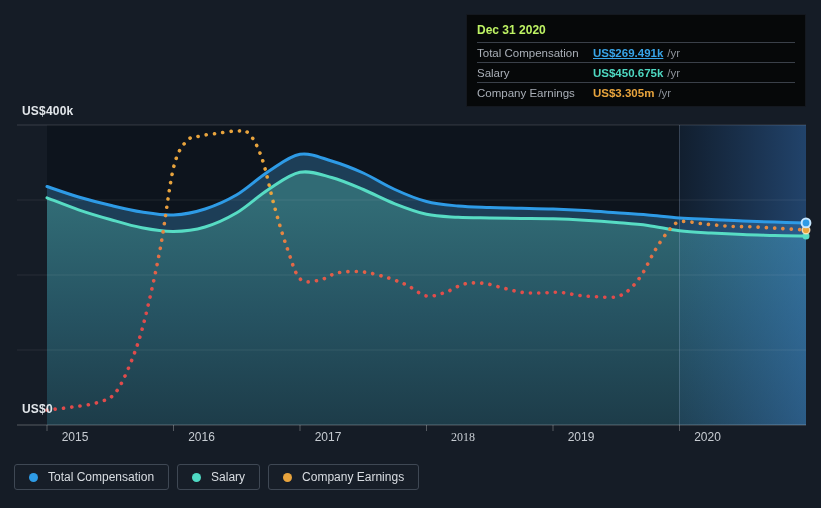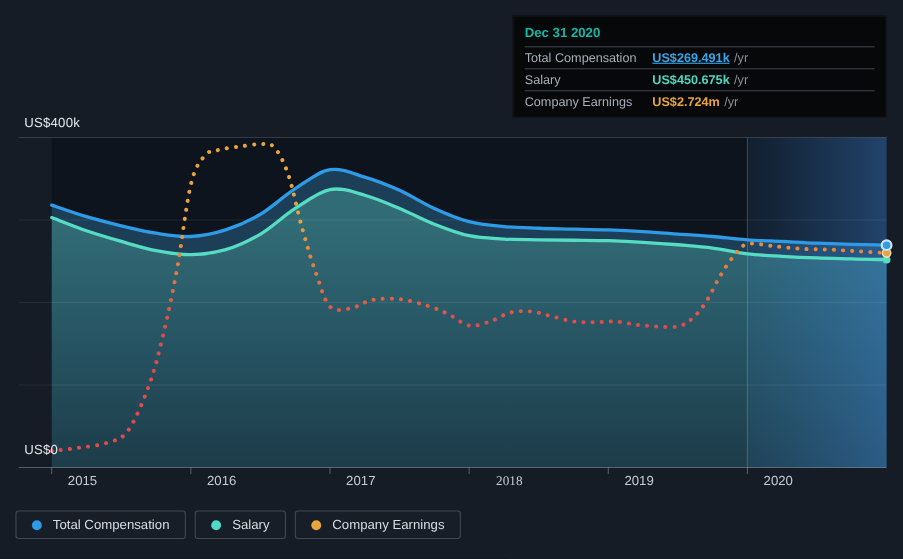--- a/index.html
+++ b/index.html
@@ -4,37 +4,37 @@
 <style>
   html,body{margin:0;padding:0;}
   body{
     width:821px;height:508px;overflow:hidden;position:relative;
     background:#151c26;
     font-family:"Liberation Sans","DejaVu Sans",sans-serif;
     -webkit-font-smoothing:antialiased;
   }
   #chart-svg{position:absolute;left:0;top:0;}
   .axis-label{
-    position:absolute;color:#e2e6ea;font-size:12px;font-weight:400;
+    position:absolute;color:#e2e6ea;font-size:12px;font-weight:700;
     letter-spacing:.2px;white-space:nowrap;
   }
   .y-label-top{left:22px;top:104px;}
   .y-label-bottom{left:22px;top:402px;}
   .x-tick-label{
     position:absolute;top:430px;transform:translateX(-50%);
     color:#c7ccd2;font-size:12px;white-space:nowrap;margin-left:28px;
   }
   
   .tooltip{
     position:absolute;left:466px;top:14px;width:340px;
     background:#060809;border:1px solid #14181f;box-sizing:border-box;
     padding:5px 10px 4px 10px;z-index:5;
   }
   .tooltip-date{
-    color:#14b8a6;font-size:12px;font-weight:700;padding:3px 0 5px 0;
+    color:#bef264;font-size:12px;font-weight:700;padding:3px 0 5px 0;
   }
   .tooltip-row{
     display:flex;align-items:center;height:19px;
     border-top:1px solid #3a4049;font-size:11.5px;
   }
   .tooltip-row .t-label{color:#a9afb7;width:116px;flex:none;}
   .tooltip-row .t-value{font-weight:700;}
   .tooltip-row .t-suffix{color:#8b9199;margin-left:4px;font-weight:400;text-align:center;}
   
   .legend{
@@ -110,21 +110,21 @@
     <span class="t-value" style="color: rgb(56, 165, 232); text-decoration: underline;">US$269.491k</span>
     <span class="t-suffix">/yr</span>
   </div>
   <div class="tooltip-row">
     <span class="t-label">Salary</span>
     <span class="t-value" style="color: rgb(78, 216, 194);">US$450.675k</span>
     <span class="t-suffix">/yr</span>
   </div>
   <div class="tooltip-row">
     <span class="t-label">Company Earnings</span>
-    <span class="t-value" style="color: rgb(232, 164, 61);">US$2.724m</span>
+    <span class="t-value" style="color: rgb(232, 164, 61);">US$3.305m</span>
     <span class="t-suffix">/yr</span>
   </div>
 </div>
 
 <div class="legend">
   <div class="legend-item">
     <span class="legend-dot" style="background: rgb(46, 155, 230);"></span>
     <span class="legend-label">Total Compensation</span>
   </div>
   <div class="legend-item">

